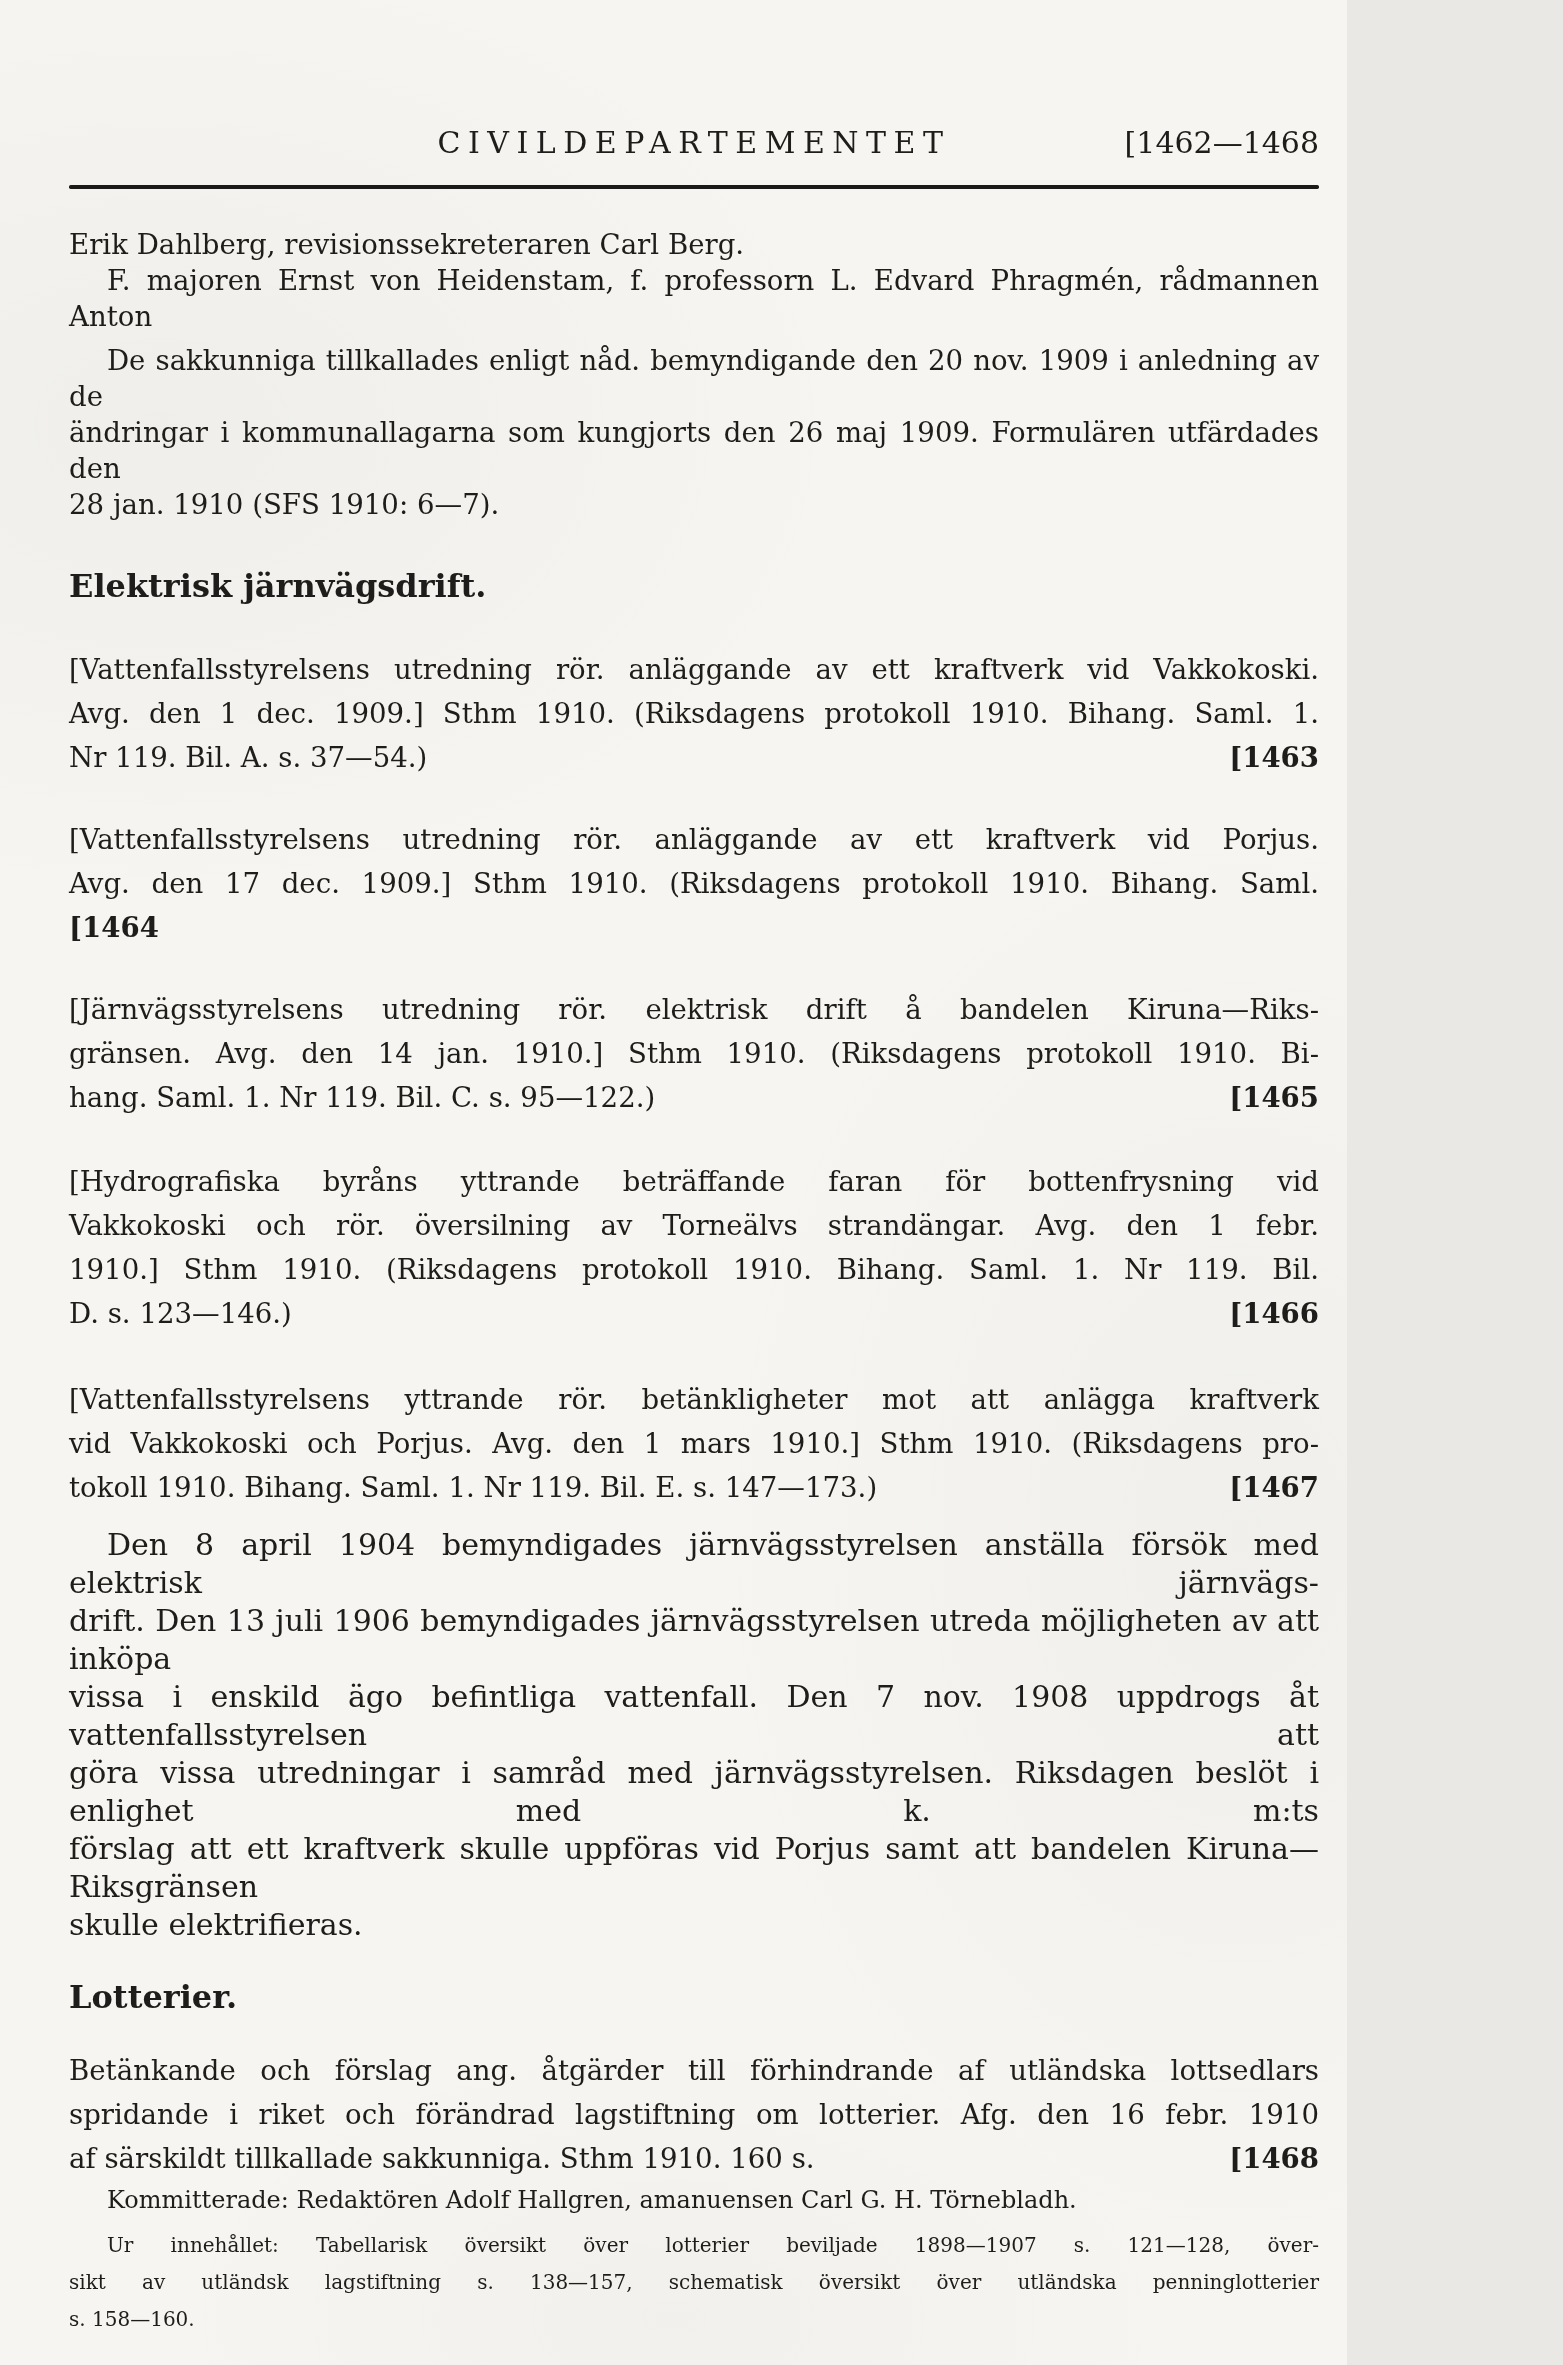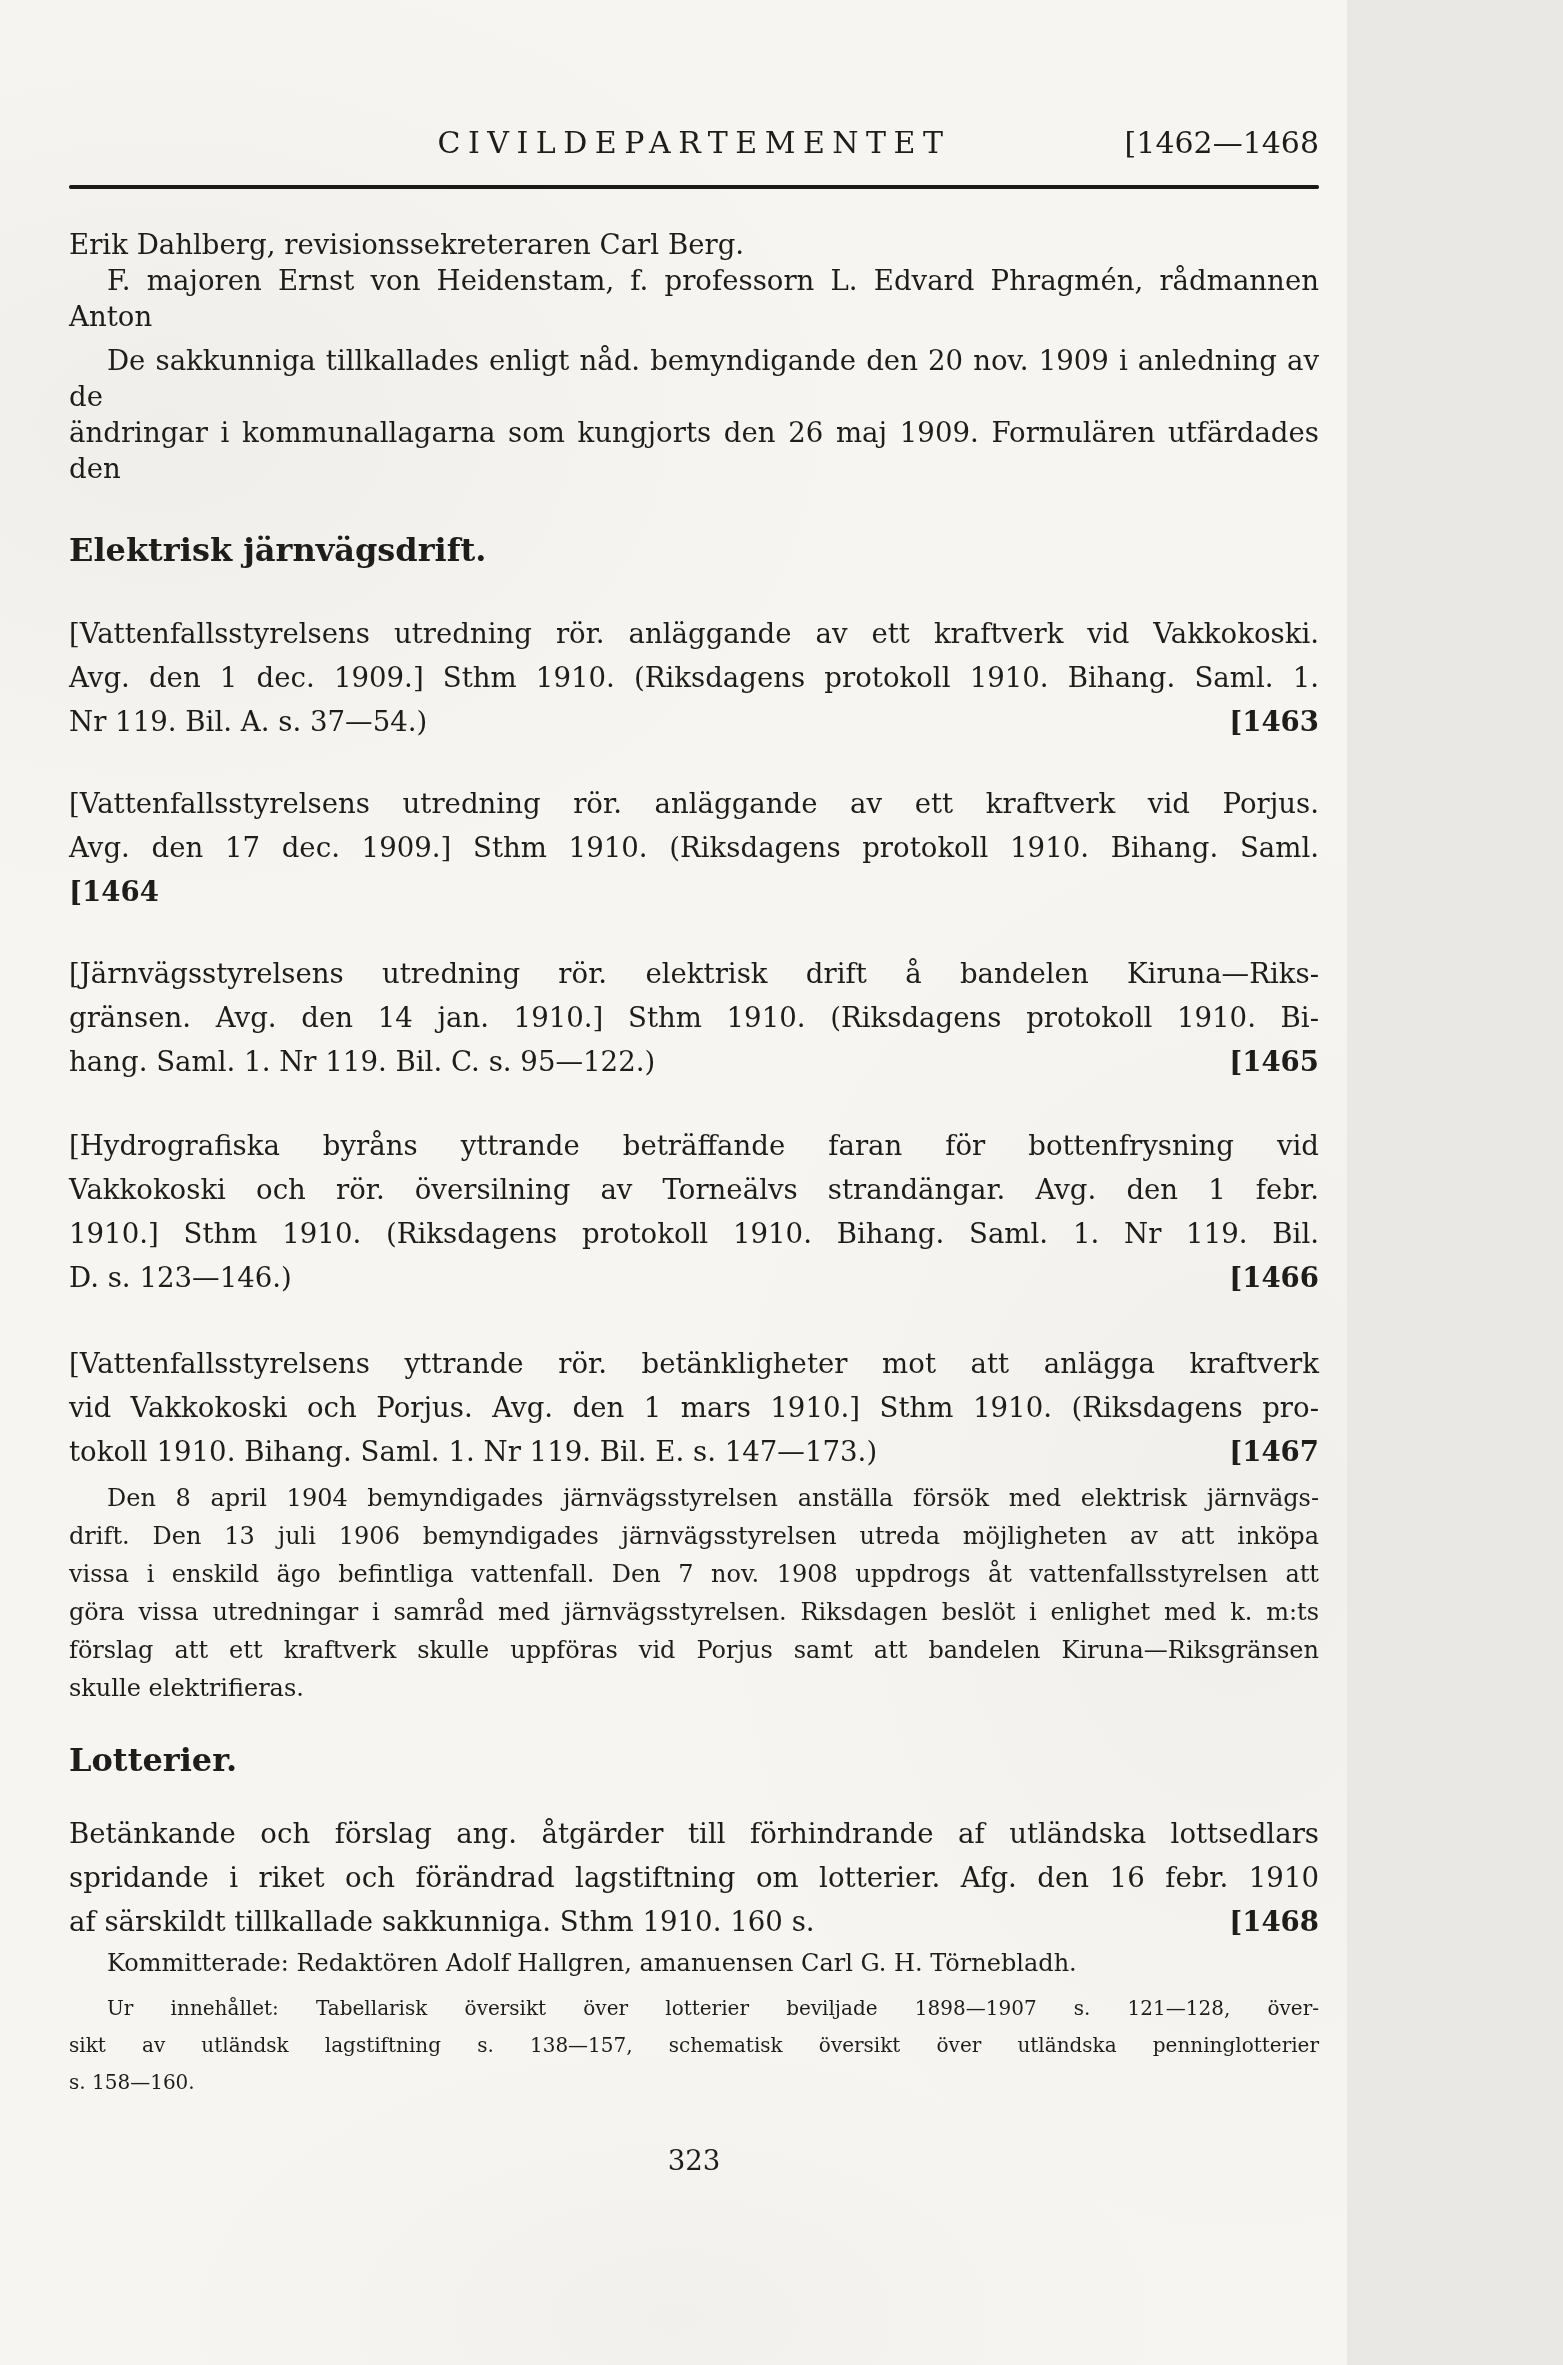--- a/index.html
+++ b/index.html
@@ -45,21 +45,21 @@
   .e1463 { margin-top: 43px; }
   .e1464 { margin-top: 38px; }
   .e1465 { margin-top: 38px; }
   .e1466 { margin-top: 40px; }
   .e1467 { margin-top: 42px; }
   .e1468 { margin-top: 33px; }
 
   .ln-row { display: flex; justify-content: space-between; align-items: baseline; }
   .entry-num { font-weight: bold; white-space: nowrap; }
 
-  .note { font-size: 24px; line-height: 38px; margin-top: 5px; }
+  .note { font-size: 30px; line-height: 38px; margin-top: 16px; }
   .kommitterade { font-size: 24px; line-height: 33px; margin-top: 3.3px; text-indent: 38px; text-align: left; }
   .ur { font-size: 20px; line-height: 37px; margin-top: 10px; }
 
   .page-number { margin-top: 43px; text-align: center; font-size: 27.6px; }
 </style>
 </head>
 <body>
 
 <div class="page">
   <div class="content">
@@ -75,20 +75,21 @@
     <div class="rule"></div>
 
     <div class="para p1">
       <div class="ln final">Erik Dahlberg, revisionssekreteraren Carl Berg.</div>
       <div class="ln first">F. majoren Ernst von Heidenstam, f. professorn L. Edvard Phragmén, rådmannen Anton</div>
     </div>
 
     <div class="para p2">
       <div class="ln first">De sakkunniga tillkallades enligt nåd. bemyndigande den 20 nov. 1909 i anledning av de</div>
       <div class="ln">ändringar i kommunallagarna som kungjorts den 26 maj 1909. Formulären utfärdades den</div>
+      <div class="ln final">28 jan. 1910 (SFS 1910: 6—7).</div>
     </div>
 
     <div class="sec-heading h-electric">Elektrisk järnvägsdrift.</div>
 
     <div class="entry e1463">
       <div class="ln">[Vattenfallsstyrelsens utredning rör. anläggande av ett kraftverk vid Vakkokoski.</div>
       <div class="ln">Avg. den 1 dec. 1909.] Sthm 1910. (Riksdagens protokoll 1910. Bihang. Saml. 1.</div>
       <div class="ln-row">
         <span>Nr 119. Bil. A. s. 37—54.)</span>
         <span class="entry-num">[1463</span>

